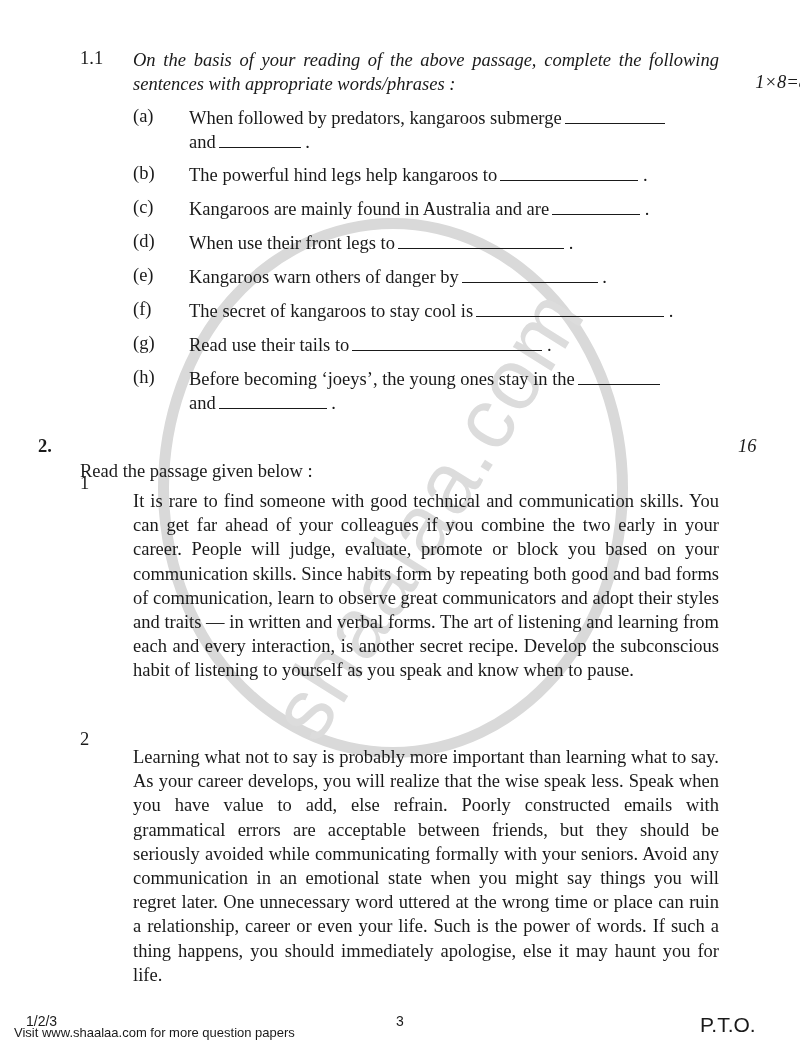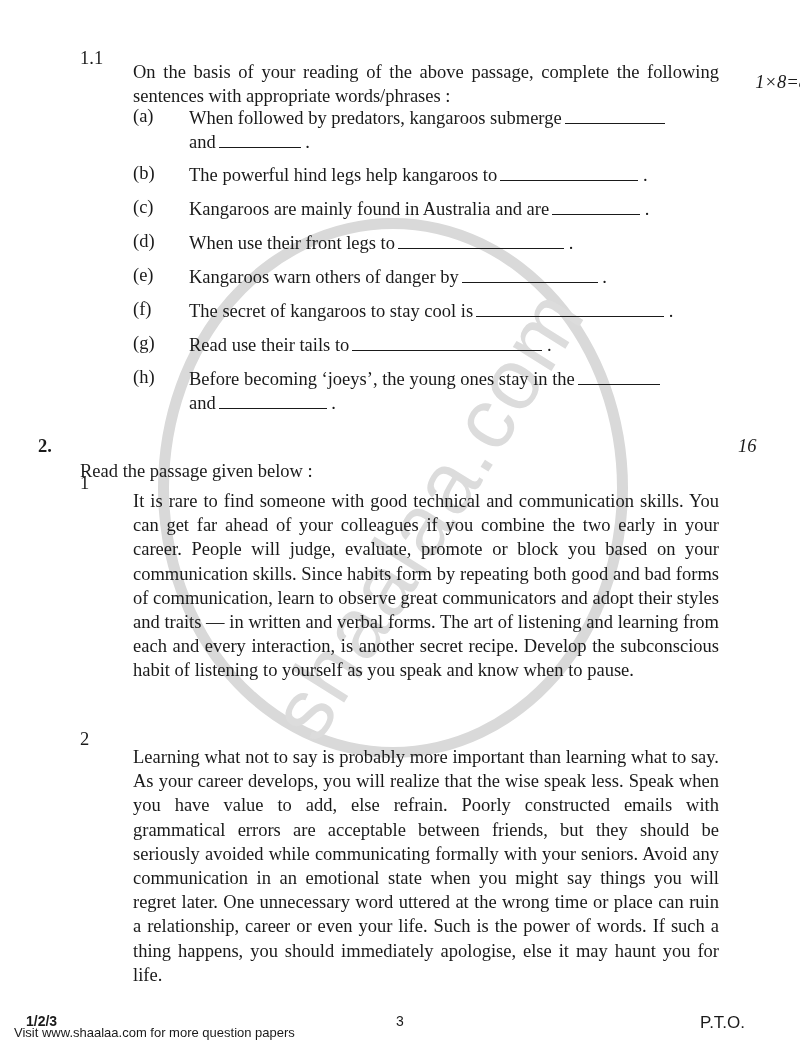--- a/index.html
+++ b/index.html
@@ -12,39 +12,39 @@
   .wm-oval { position: absolute; left: 158px; top: 218px; width: 470px; height: 540px;
              border: 11px solid #d9d9d9; border-radius: 50%; }
   .wm-text { position: absolute; left: 170px; top: 460px; width: 520px; font-family: "Liberation Sans", sans-serif;
              font-size: 86px; color: #dcdcdc; transform: rotate(-58deg); transform-origin: center;
              letter-spacing: 2px; white-space: nowrap; }
 
   .content { position: relative; z-index: 2; }
 
   
   .q11-num { position: absolute; left: 80px; top: 48px; }
-  .q11-text { position: absolute; left: 133px; top: 60px; width: 586px; line-height: 24px; text-align: justify; }
+  .q11-text { position: absolute; left: 133px; top: 48px; width: 586px; line-height: 24px; text-align: justify; font-style: italic; }
   .q11-marks { position: absolute; left: 706px; top: 72px; font-style: italic; width: 54px; text-align: right; margin-left: 48px; }
 
   .item-label { position: absolute; left: 133px; }
   .item-text { position: absolute; left: 189px; width: 530px; line-height: 24px; }
   .blank { display: inline-block; border-bottom: 1px solid #1a1a1a; height: 14px; vertical-align: baseline; margin-left: 3px; }
 
   
   .q2-num { position: absolute; left: 38px; top: 436px; font-weight: bold; }
   .q2-text { position: absolute; left: 80px; top: 436px; margin-top: 25px; }
   .q2-marks { position: absolute; left: 738px; top: 436px; font-style: italic; }
 
   .para-num { position: absolute; left: 80px; }
   .para-text { position: absolute; left: 133px; width: 586px; line-height: 24.2px; text-align: justify; margin-top: 16px; }
 
   
-  .footer-left { position: absolute; left: 26px; top: 1013px; font-family: "Liberation Sans", sans-serif; font-size: 14px; font-weight: bold; }
+  .footer-left { position: absolute; left: 26px; top: 1013px; font-family: "Liberation Sans", sans-serif; font-size: 14px; }
   .footer-center { position: absolute; left: 396px; top: 1013px; font-family: "Liberation Sans", sans-serif; font-size: 14px; }
-  .footer-right { position: absolute; left: 700px; top: 1013px; font-family: "Liberation Sans", sans-serif; font-size: 17px; }
+  .footer-right { position: absolute; left: 700px; top: 1013px; font-family: "Liberation Sans", sans-serif; font-size: 21px; }
   .footer-visit { position: absolute; left: 14px; top: 1025px; font-family: "Liberation Sans", sans-serif; font-size: 13px; }
 </style>
 </head>
 <body>
 
 <div class="page">
 
   <div class="wm-oval"></div>
   <div class="wm-text">shaalaa.com</div>
 

